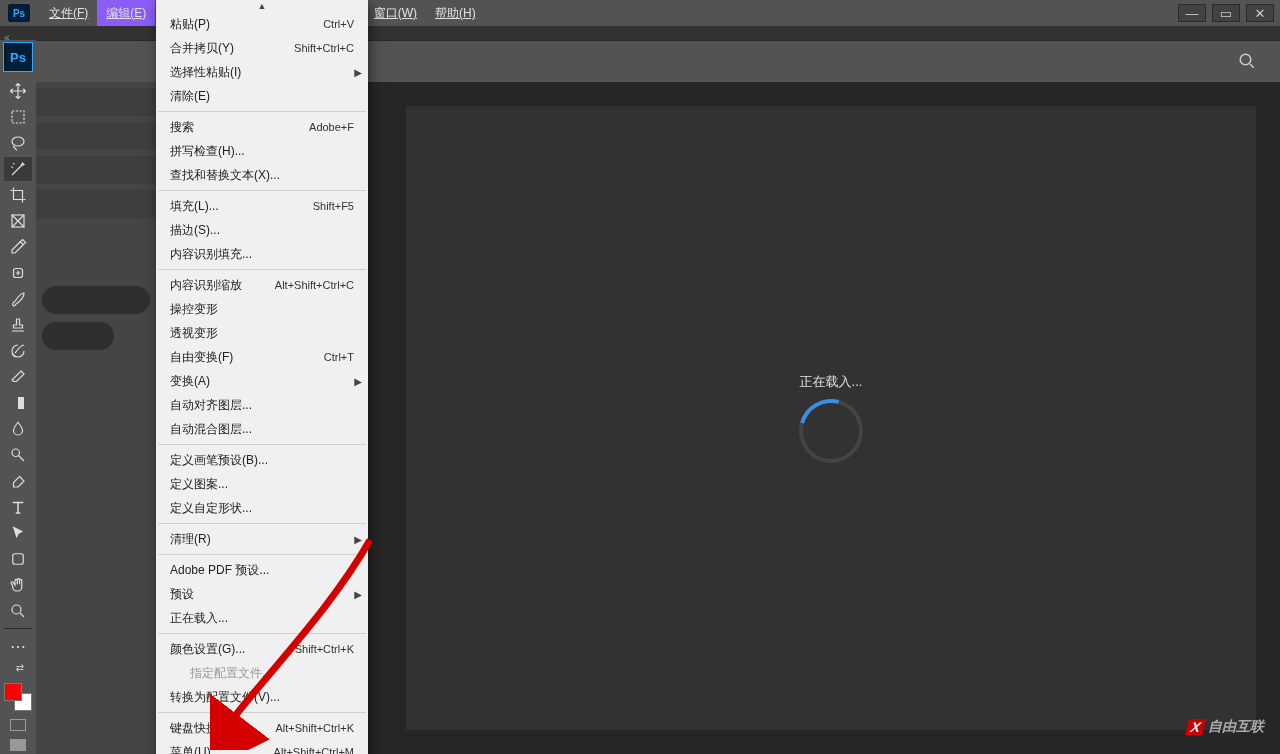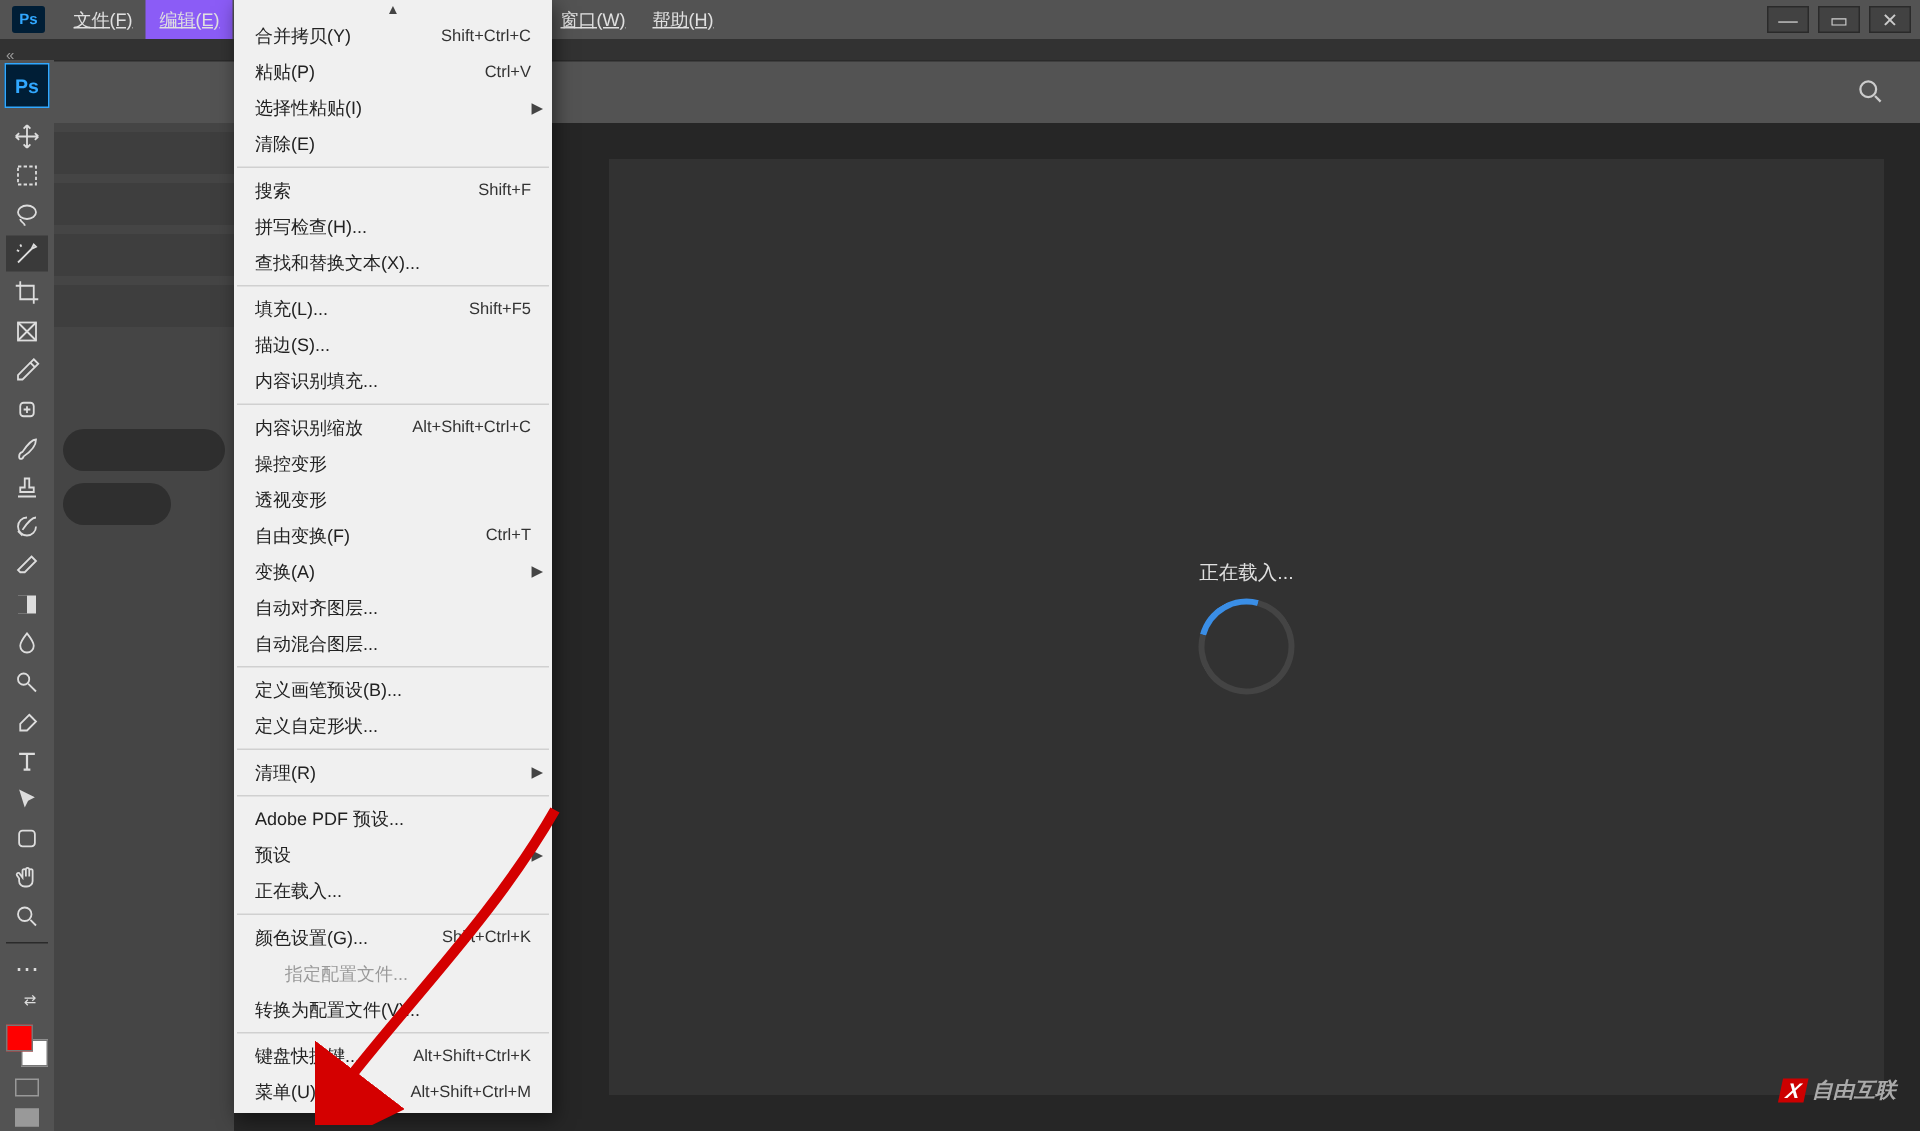--- a/index.html
+++ b/index.html
@@ -219,38 +219,38 @@
 <div class="canvas-area">
   <div class="canvas-inner">
     <div class="loading-text">正在载入...</div>
     <div class="spinner"></div>
   </div>
 </div>
 
 <div class="dropdown">
     <div class="dd-scroll">▲</div>
     <div class="dd-row">
+      <span>粘贴(P)</span>
+      <span class="shortcut">Ctrl+V</span>
+    </div>
+    <div class="dd-row">
       <span>合并拷贝(Y)</span>
       <span class="shortcut">Shift+Ctrl+C</span>
     </div>
     <div class="dd-row">
-      <span>粘贴(P)</span>
-      <span class="shortcut">Ctrl+V</span>
-    </div>
-    <div class="dd-row">
       <span>选择性粘贴(I)</span>
       <span class="arrow-r">▶</span>
     </div>
     <div class="dd-row">
       <span>清除(E)</span>
     </div>
     <div class="dd-sep"></div>
     <div class="dd-row">
       <span>搜索</span>
-      <span class="shortcut">Shift+F</span>
+      <span class="shortcut">Adobe+F</span>
     </div>
     <div class="dd-row">
       <span>拼写检查(H)...</span>
     </div>
     <div class="dd-row">
       <span>查找和替换文本(X)...</span>
     </div>
     <div class="dd-sep"></div>
     <div class="dd-row">
       <span>填充(L)...</span>
@@ -283,20 +283,23 @@
     </div>
     <div class="dd-row">
       <span>自动对齐图层...</span>
     </div>
     <div class="dd-row">
       <span>自动混合图层...</span>
     </div>
     <div class="dd-sep"></div>
     <div class="dd-row">
       <span>定义画笔预设(B)...</span>
+    </div>
+    <div class="dd-row">
+      <span>定义图案...</span>
     </div>
     <div class="dd-row">
       <span>定义自定形状...</span>
     </div>
     <div class="dd-sep"></div>
     <div class="dd-row">
       <span>清理(R)</span>
       <span class="arrow-r">▶</span>
     </div>
     <div class="dd-sep"></div>

